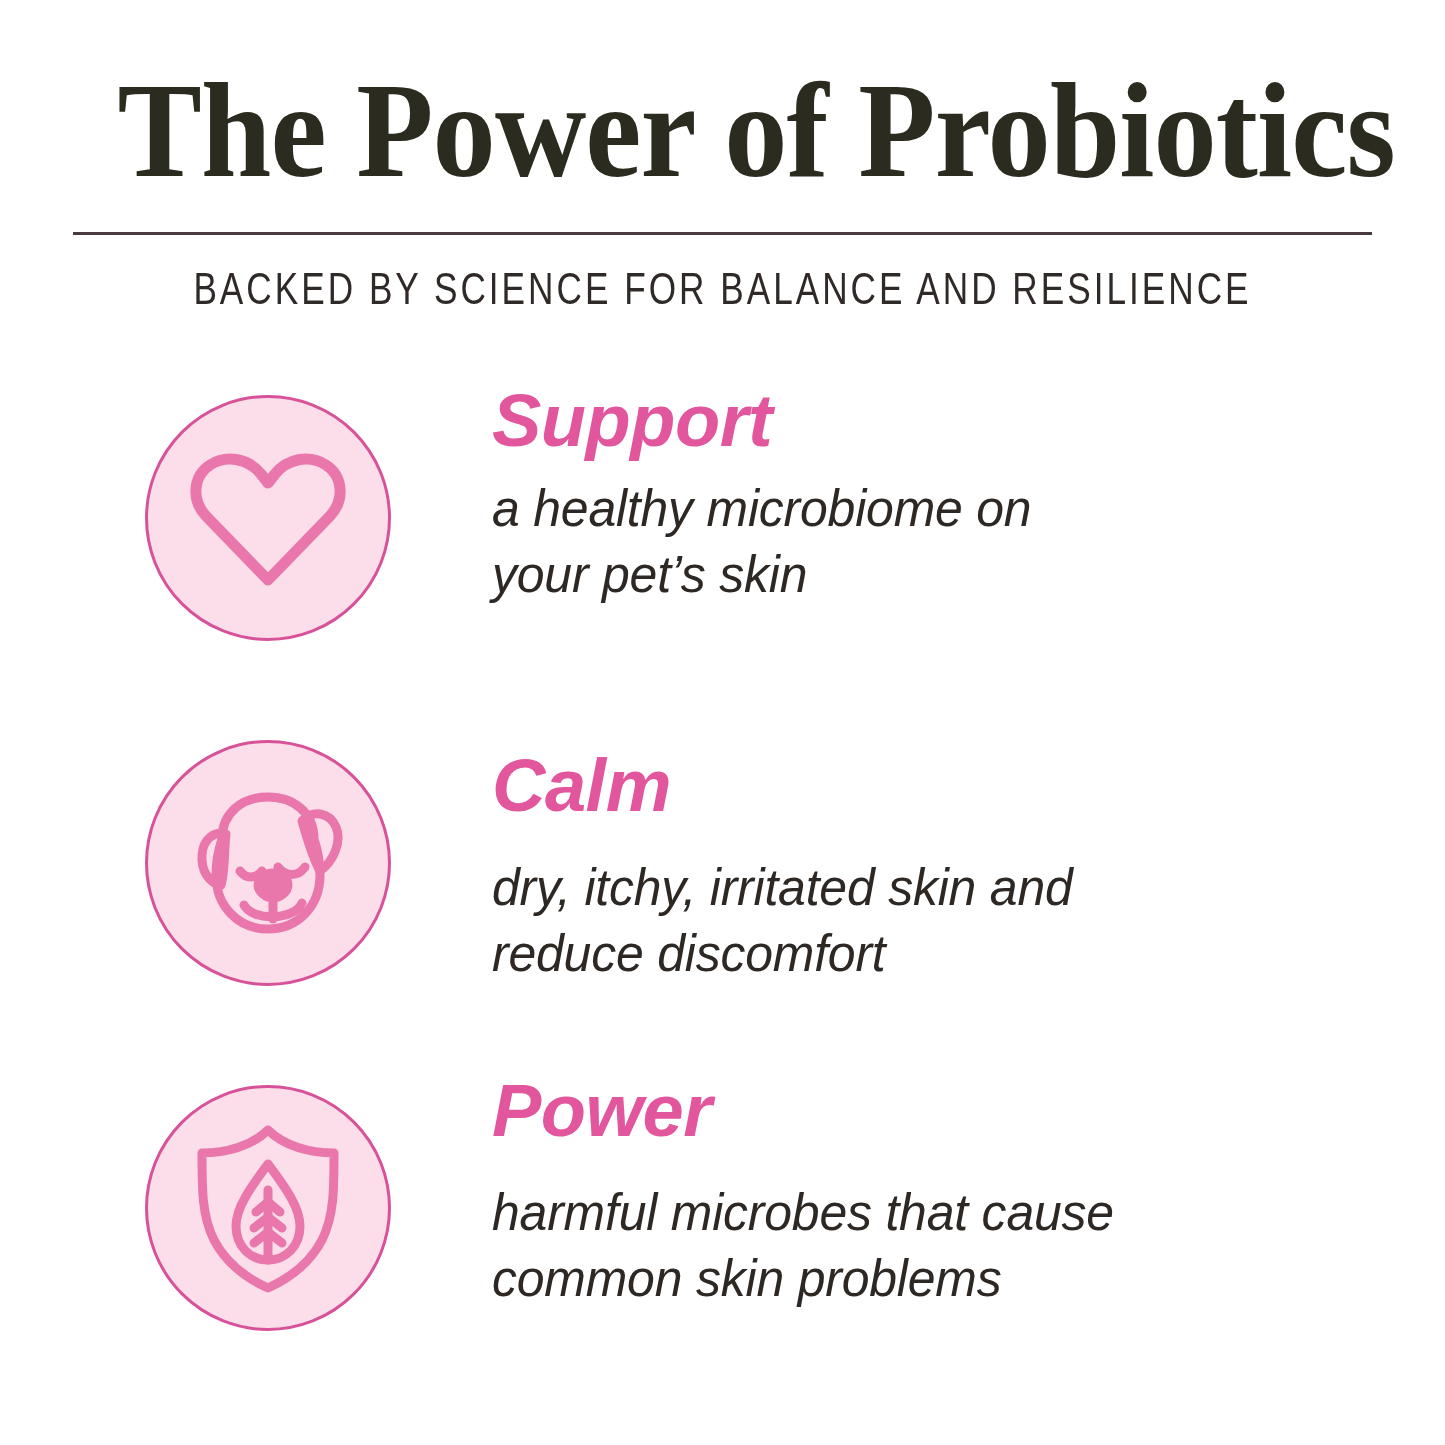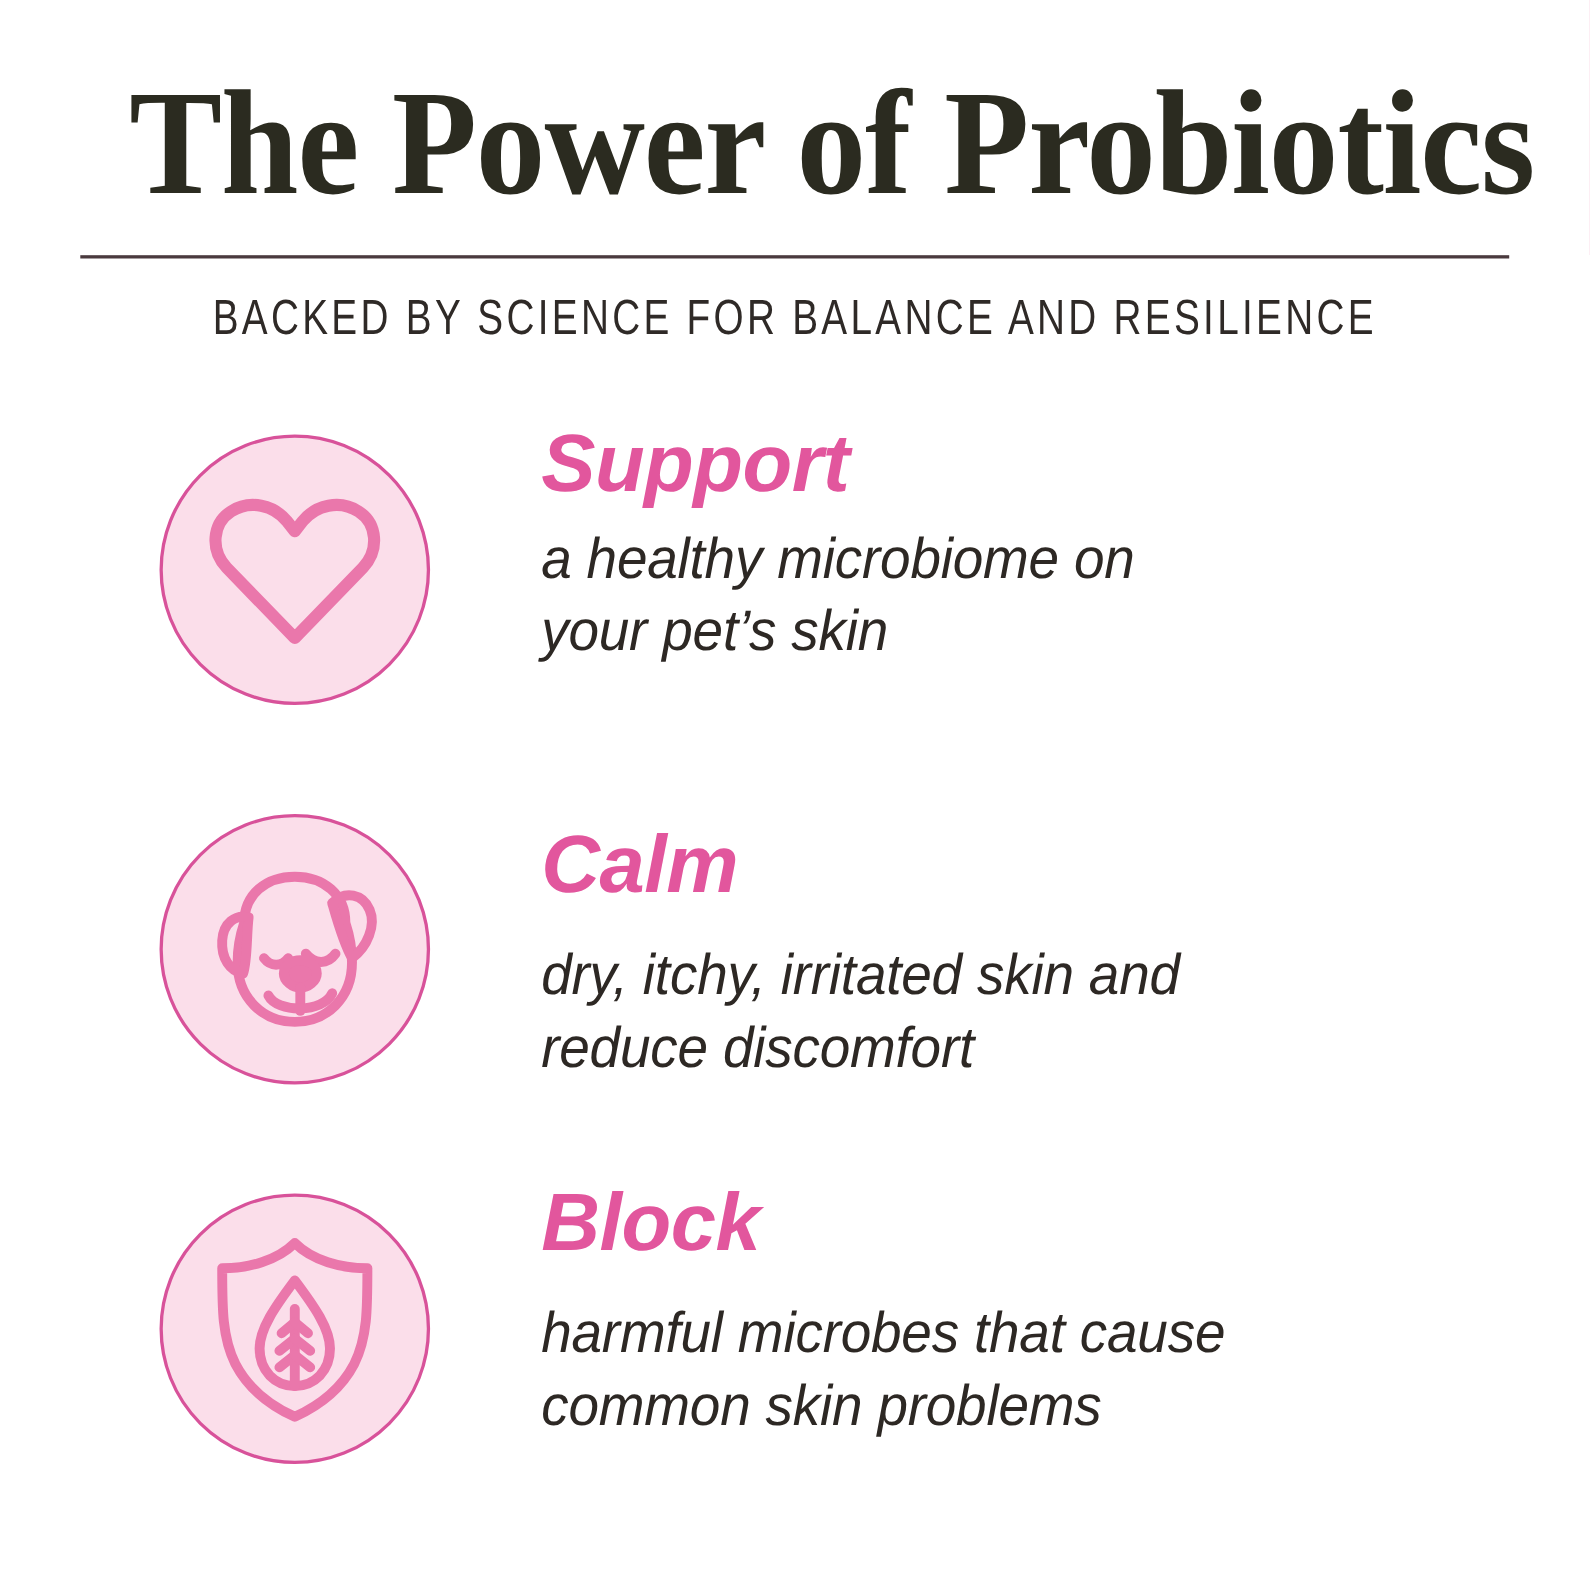--- a/index.html
+++ b/index.html
@@ -221,20 +221,20 @@
             <path d="M80 82 L68 92"></path>
               <path d="M80 82 L92 92"></path>
             <path d="M80 97 L66 108"></path>
               <path d="M80 97 L94 108"></path>
             <path d="M80 112 L66 123"></path>
               <path d="M80 112 L94 123"></path>
           </g>
         </svg>
       </div>
       <div class="benefit-text">
-        <div class="benefit-heading">Block</div>
+        <div class="benefit-heading">Power</div>
         <div class="benefit-body">harmful microbes that cause
 common skin problems</div>
       </div>
     </div>
 
   </div>
 </div>
 
 </body></html>

